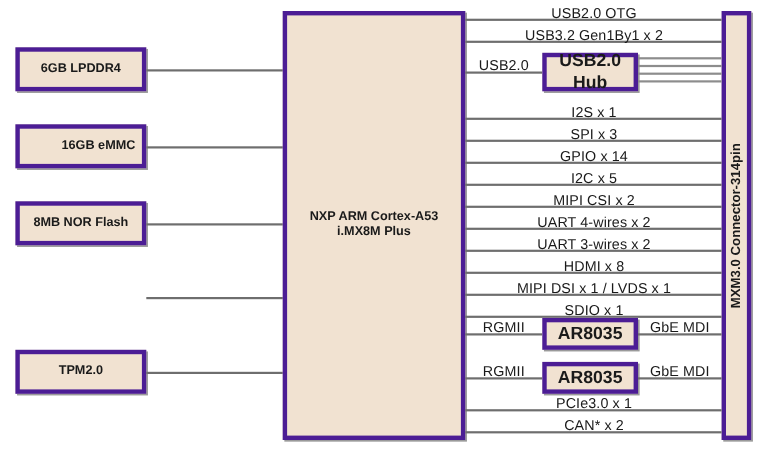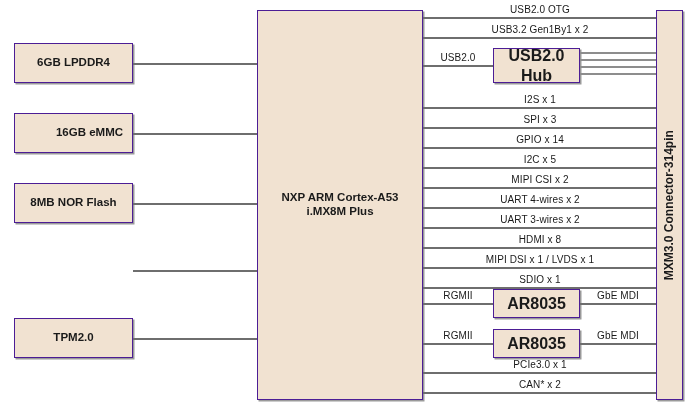--- a/index.html
+++ b/index.html
@@ -17,21 +17,21 @@
     width: 700px;
     height: 410px;
     background: #ffffff;
     overflow: hidden;
   }
   
   .box {
     position: absolute;
     box-sizing: border-box;
     background: #f1e2d1;
-    border: 1px solid #4c1d95;
+    border: 4px solid #4c1d95;
     box-shadow: 1.5px 1.5px 0 0 #9a9a9a;
     display: flex;
     align-items: center;
     justify-content: center;
     text-align: center;
     color: #1a1a1a;
     line-height: 1.2;
   }
   .box-peripheral {
     font-size: 11.5px;
@@ -62,21 +62,21 @@
     height: 1.5px;
   }
   .wire-thin {
     position: absolute;
     background: #8d8d8d;
     height: 1.5px;
   }
   
   .lbl {
     position: absolute;
-    font-size: 10px;
+    font-size: 13px;
     color: #1a1a1a;
     white-space: nowrap;
     text-align: center;
     letter-spacing: .1px;
   }
   .lbl-c {
     transform: translateX(-50%);
   }
   .soc-line { display: block; }
 </style>

